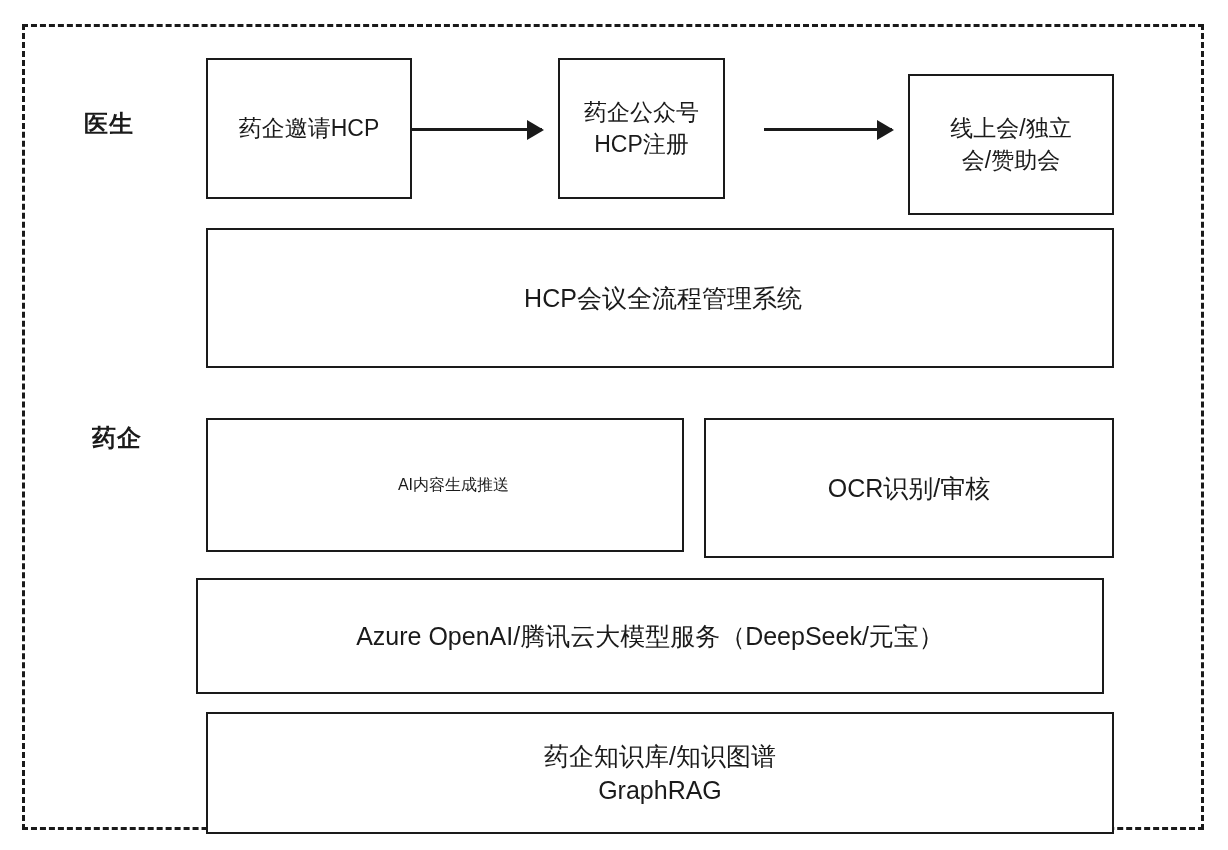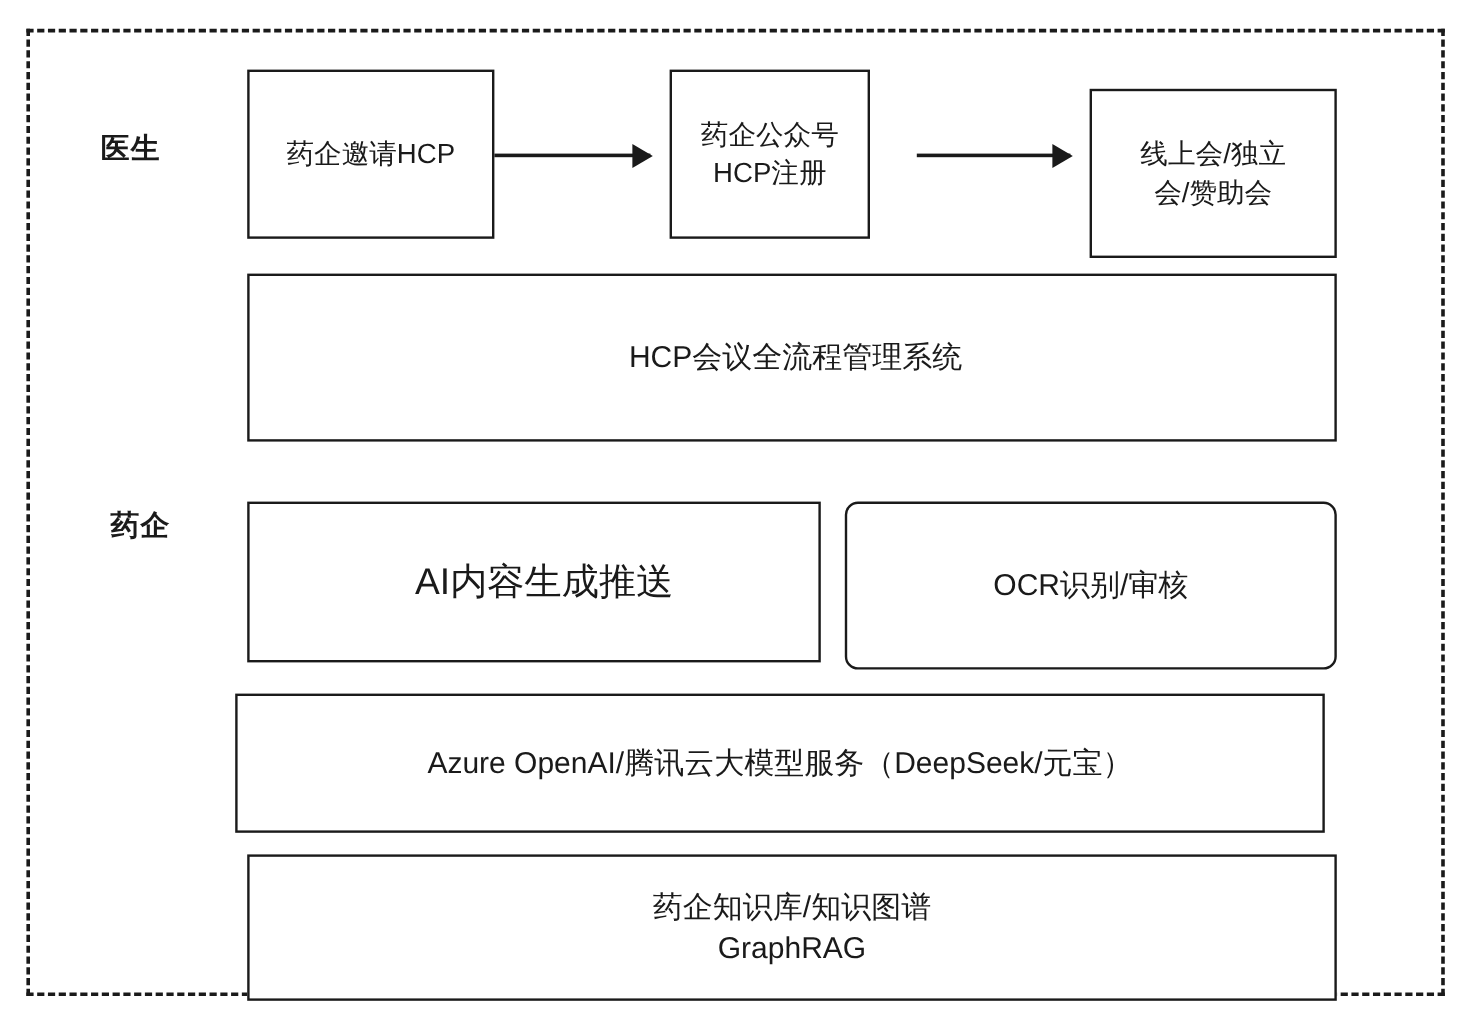--- a/index.html
+++ b/index.html
@@ -64,22 +64,22 @@
 
   
   #box-invite   { left: 206px; top: 58px;  width: 206px; height: 141px; }
   #box-register { left: 558px; top: 58px;  width: 167px; height: 141px; }
   #box-meeting  { left: 908px; top: 58px;  width: 206px; height: 141px; margin-top: 16px; }
 
   
   #box-system   { left: 206px; top: 228px; width: 908px; height: 140px; font-size: 25px; padding-left: 16px; }
 
   
-  #box-ai-content { left: 206px; top: 418px; width: 478px; height: 134px; font-size: 31px; padding-left: 27px; }
-  #box-ocr        { left: 704px; top: 418px; width: 410px; height: 140px; font-size: 25px; border-radius: 11px; }
+  #box-ai-content { left: 206px; top: 418px; width: 478px; height: 134px; font-size: 16px; padding-left: 27px; }
+  #box-ocr        { left: 704px; top: 418px; width: 410px; height: 140px; font-size: 25px; }
 
   
   #box-llm      { left: 196px; top: 578px; width: 908px; height: 116px; font-size: 25px; }
 
   
   #box-kb       { left: 206px; top: 712px; width: 908px; height: 122px; font-size: 25px; }
 
   
   .arrow {
     position: absolute;

